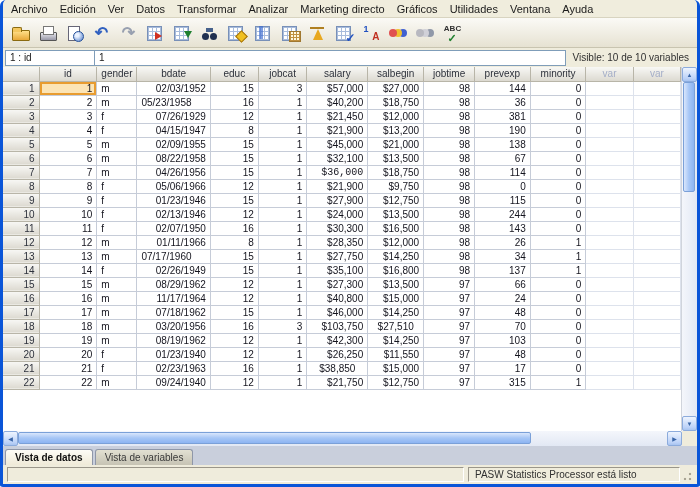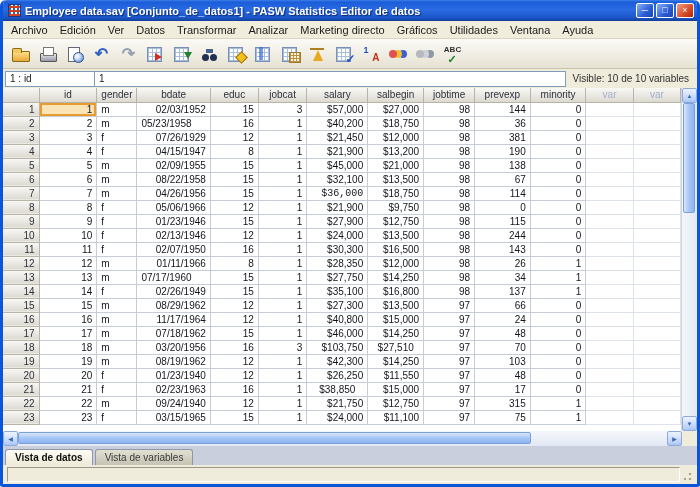--- a/index.html
+++ b/index.html
@@ -122,27 +122,20 @@
   .grip { width:13px; height:15px;
     background:radial-gradient(circle at 3px 12px,#a8a494 1.2px,transparent 1.6px),
                radial-gradient(circle at 8px 12px,#a8a494 1.2px,transparent 1.6px),
                radial-gradient(circle at 8px 7px,#a8a494 1.2px,transparent 1.6px); }
 </style>
 </head>
 <body>
 
 <div class="window">
 
-  <div class="titlebar">
-    <span class="app-icon"></span>
-    <span class="title-text">Employee data.sav [Conjunto_de_datos1] - PASW Statistics Editor de datos</span>
-    <span class="win-btn btn-blue">─</span>
-    <span class="win-btn btn-blue">□</span>
-    <span class="win-btn btn-red">×</span>
-  </div>
 
   <div class="menubar">
       <span class="menu-item">Archivo</span>
       <span class="menu-item">Edición</span>
       <span class="menu-item">Ver</span>
       <span class="menu-item">Datos</span>
       <span class="menu-item">Transformar</span>
       <span class="menu-item">Analizar</span>
       <span class="menu-item">Marketing directo</span>
       <span class="menu-item">Gráficos</span>
@@ -570,35 +563,20 @@
               <td style="text-align: right;">12</td>
               <td style="text-align: right;">1</td>
               <td style="text-align: right;">$21,750</td>
               <td style="text-align: right;">$12,750</td>
               <td style="text-align: right;">97</td>
               <td style="text-align: right;">315</td>
               <td style="text-align: right;">1</td>
               <td class="ph"></td>
               <td class="ph"></td>
             </tr>
-            <tr>
-              <th class="rowhead">23</th>
-              <td style="text-align: right;">23</td>
-              <td style="text-align: left;">f</td>
-              <td style="text-align: right;">03/15/1965</td>
-              <td style="text-align: right;">15</td>
-              <td style="text-align: right;">1</td>
-              <td style="text-align: right;">$24,000</td>
-              <td style="text-align: right;">$11,100</td>
-              <td style="text-align: right;">97</td>
-              <td style="text-align: right;">75</td>
-              <td style="text-align: right;">1</td>
-              <td class="ph"></td>
-              <td class="ph"></td>
-            </tr>
           </tbody>
         </table>
     </div>
     <div class="vscroll">
       <span class="sb-btn">▲</span>
       <span class="sb-track">
         <span class="sb-thumb-v"></span>
       </span>
       <span class="sb-btn">▼</span>
     </div>
@@ -615,16 +593,17 @@
     <div class="sb-corner"></div>
   </div>
 
   <div class="tabstrip">
     <span class="tab active">Vista de datos</span>
     <span class="tab">Vista de variables</span>
   </div>
 
   <div class="statusbar">
     <span class="status-pane status-left"></span>
+    <span class="status-pane status-right">PASW Statistics Processor está listo</span>
     <span class="grip"></span>
   </div>
 
 </div>
 
 </body></html>

